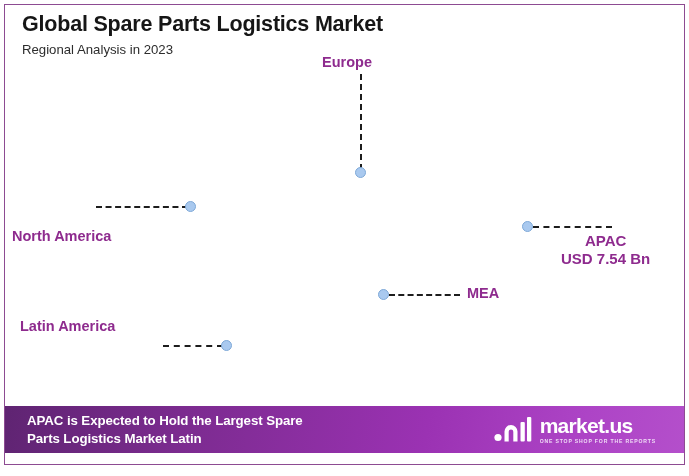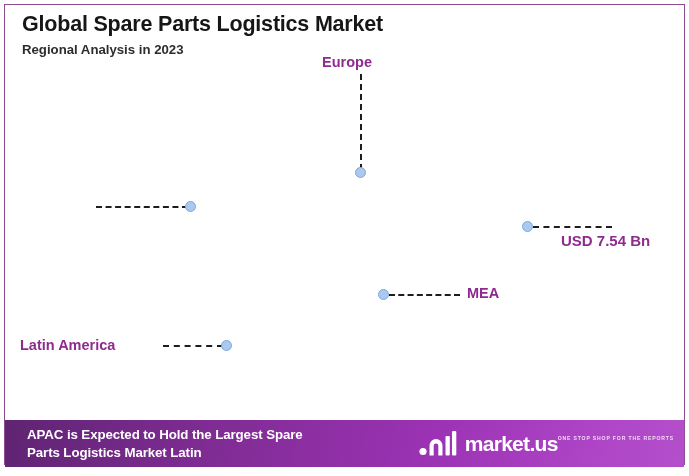--- a/index.html
+++ b/index.html
@@ -42,21 +42,21 @@
     font-weight: bold;
     color: #161616;
     letter-spacing: -0.2px;
     line-height: 1.15;
     white-space: nowrap;
   }
   .subtitle {
     margin-top: 5px;
     font-size: 13.2px;
     color: #2d2d2d;
-    font-weight: bold;
+    font-weight: normal;
   }
 
   
   .map-layer {
     position: absolute;
     left: 5px;
     top: 40px;
     width: 679px;
     height: 375px;
     overflow: hidden;
@@ -76,21 +76,21 @@
     font-size: 14.5px;
     line-height: 1.22;
     white-space: nowrap;
   }
   .region-label.apac {
     font-size: 15px;
     text-align: center;
   }
   .lbl-europe      { left: 322px; top: 54px; }
   .lbl-north-am    { left: 12px;  top: 228px; }
-  .lbl-latin-am    { left: 20px;  top: 337px; }
+  .lbl-latin-am    { left: 20px;  top: 318px; }
   .lbl-mea         { left: 467px; top: 285px; text-align: right; }
   .lbl-apac        { left: 561px; top: 232px; }
 
   
   .connector {
     position: absolute;
     pointer-events: none;
   }
   .connector.horiz {
     height: 0;
@@ -107,49 +107,49 @@
     border-radius: 50%;
     background: #a9c9ef;
     border: 1.4px solid #7fa9d8;
     box-sizing: border-box;
   }
 
   
   .footer {
     position: absolute;
     left: 5px;
-    top: 420px;
+    top: 406px;
     width: 679px;
     height: 47px;
     background: linear-gradient(100deg, #5f2472 0%, #7b2b8f 26%, #9b32b3 62%, #ad44c6 85%, #b44fcb 100%);
     display: flex;
     align-items: center;
     justify-content: space-between;
     box-sizing: border-box;
-    padding: 0 4px 0 22px;
+    padding: 0 22px 0 22px;
   }
   .footer-text {
     color: #ffffff;
     font-weight: bold;
     font-size: 13.3px;
     line-height: 1.28;
     letter-spacing: -0.1px;
   }
   .brand {
     display: flex;
     align-items: center;
     gap: 7px;
     padding-right: 6px;
   }
   .brand-mark {
     display: block;
   }
   .brand-textblock {
     display: flex;
-    flex-direction: row;
+    flex-direction: column;
     justify-content: space-between;
   }
   .brand-name {
     color: #ffffff;
     font-size: 21px;
     font-weight: bold;
     letter-spacing: -0.7px;
     line-height: 1;
   }
   .brand-tag {
@@ -322,30 +322,34 @@
   <div class="connector horiz" style="left:389px; top:294px; width:71px;"></div>
   <div class="dot" style="left:378px; top:289px;"></div>
 
   <div class="connector horiz" style="left:533px; top:226px; width:79px;"></div>
   <div class="dot" style="left:522px; top:221px;"></div>
 
   <div class="region-label lbl-europe">
     <span>Europe</span>
   </div>
 
+  <div class="region-label lbl-north-am">
+    <span>North America</span>
+  </div>
 
   <div class="region-label lbl-latin-am">
     <span>Latin America</span>
   </div>
 
   <div class="region-label lbl-mea">
     <span>MEA</span>
   </div>
 
   <div class="region-label apac lbl-apac">
+    <div>APAC</div>
     <div>USD 7.54 Bn</div>
   </div>
 
   <div class="footer">
     <div class="footer-text">
       <div>APAC is Expected to Hold the Largest Spare</div>
       <div>Parts Logistics Market Latin</div>
     </div>
 
     <div class="brand">

